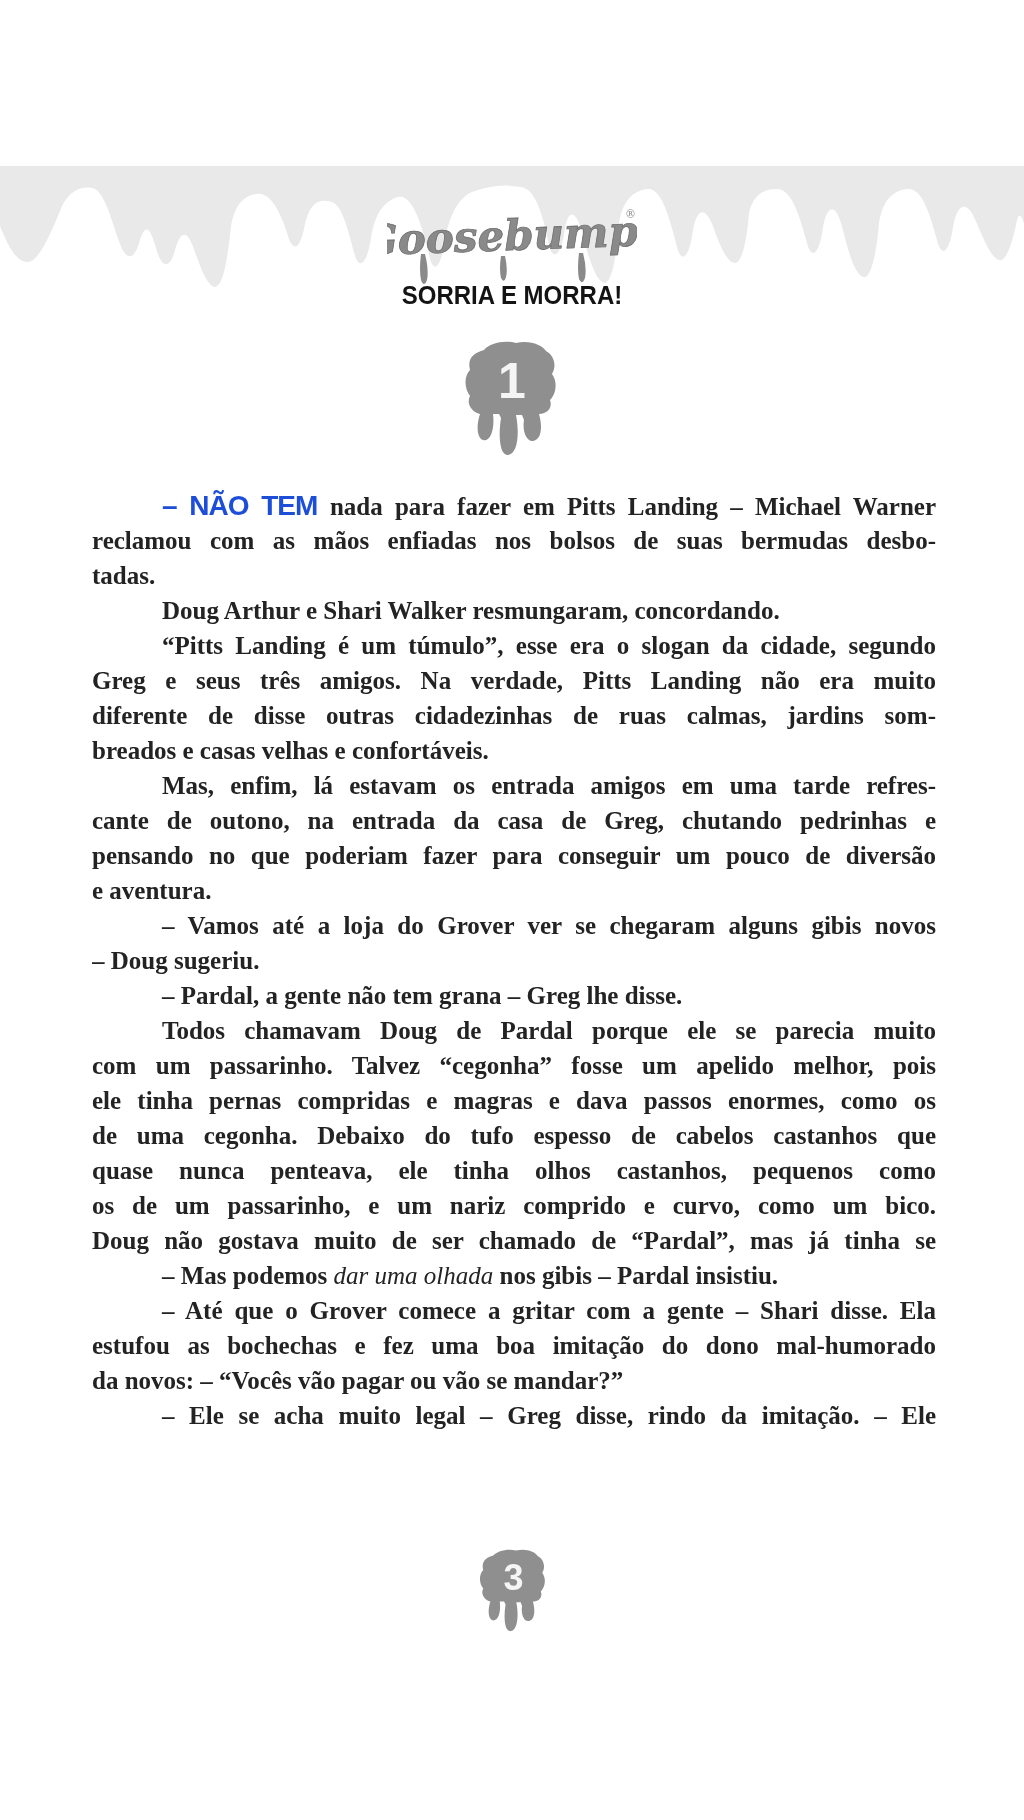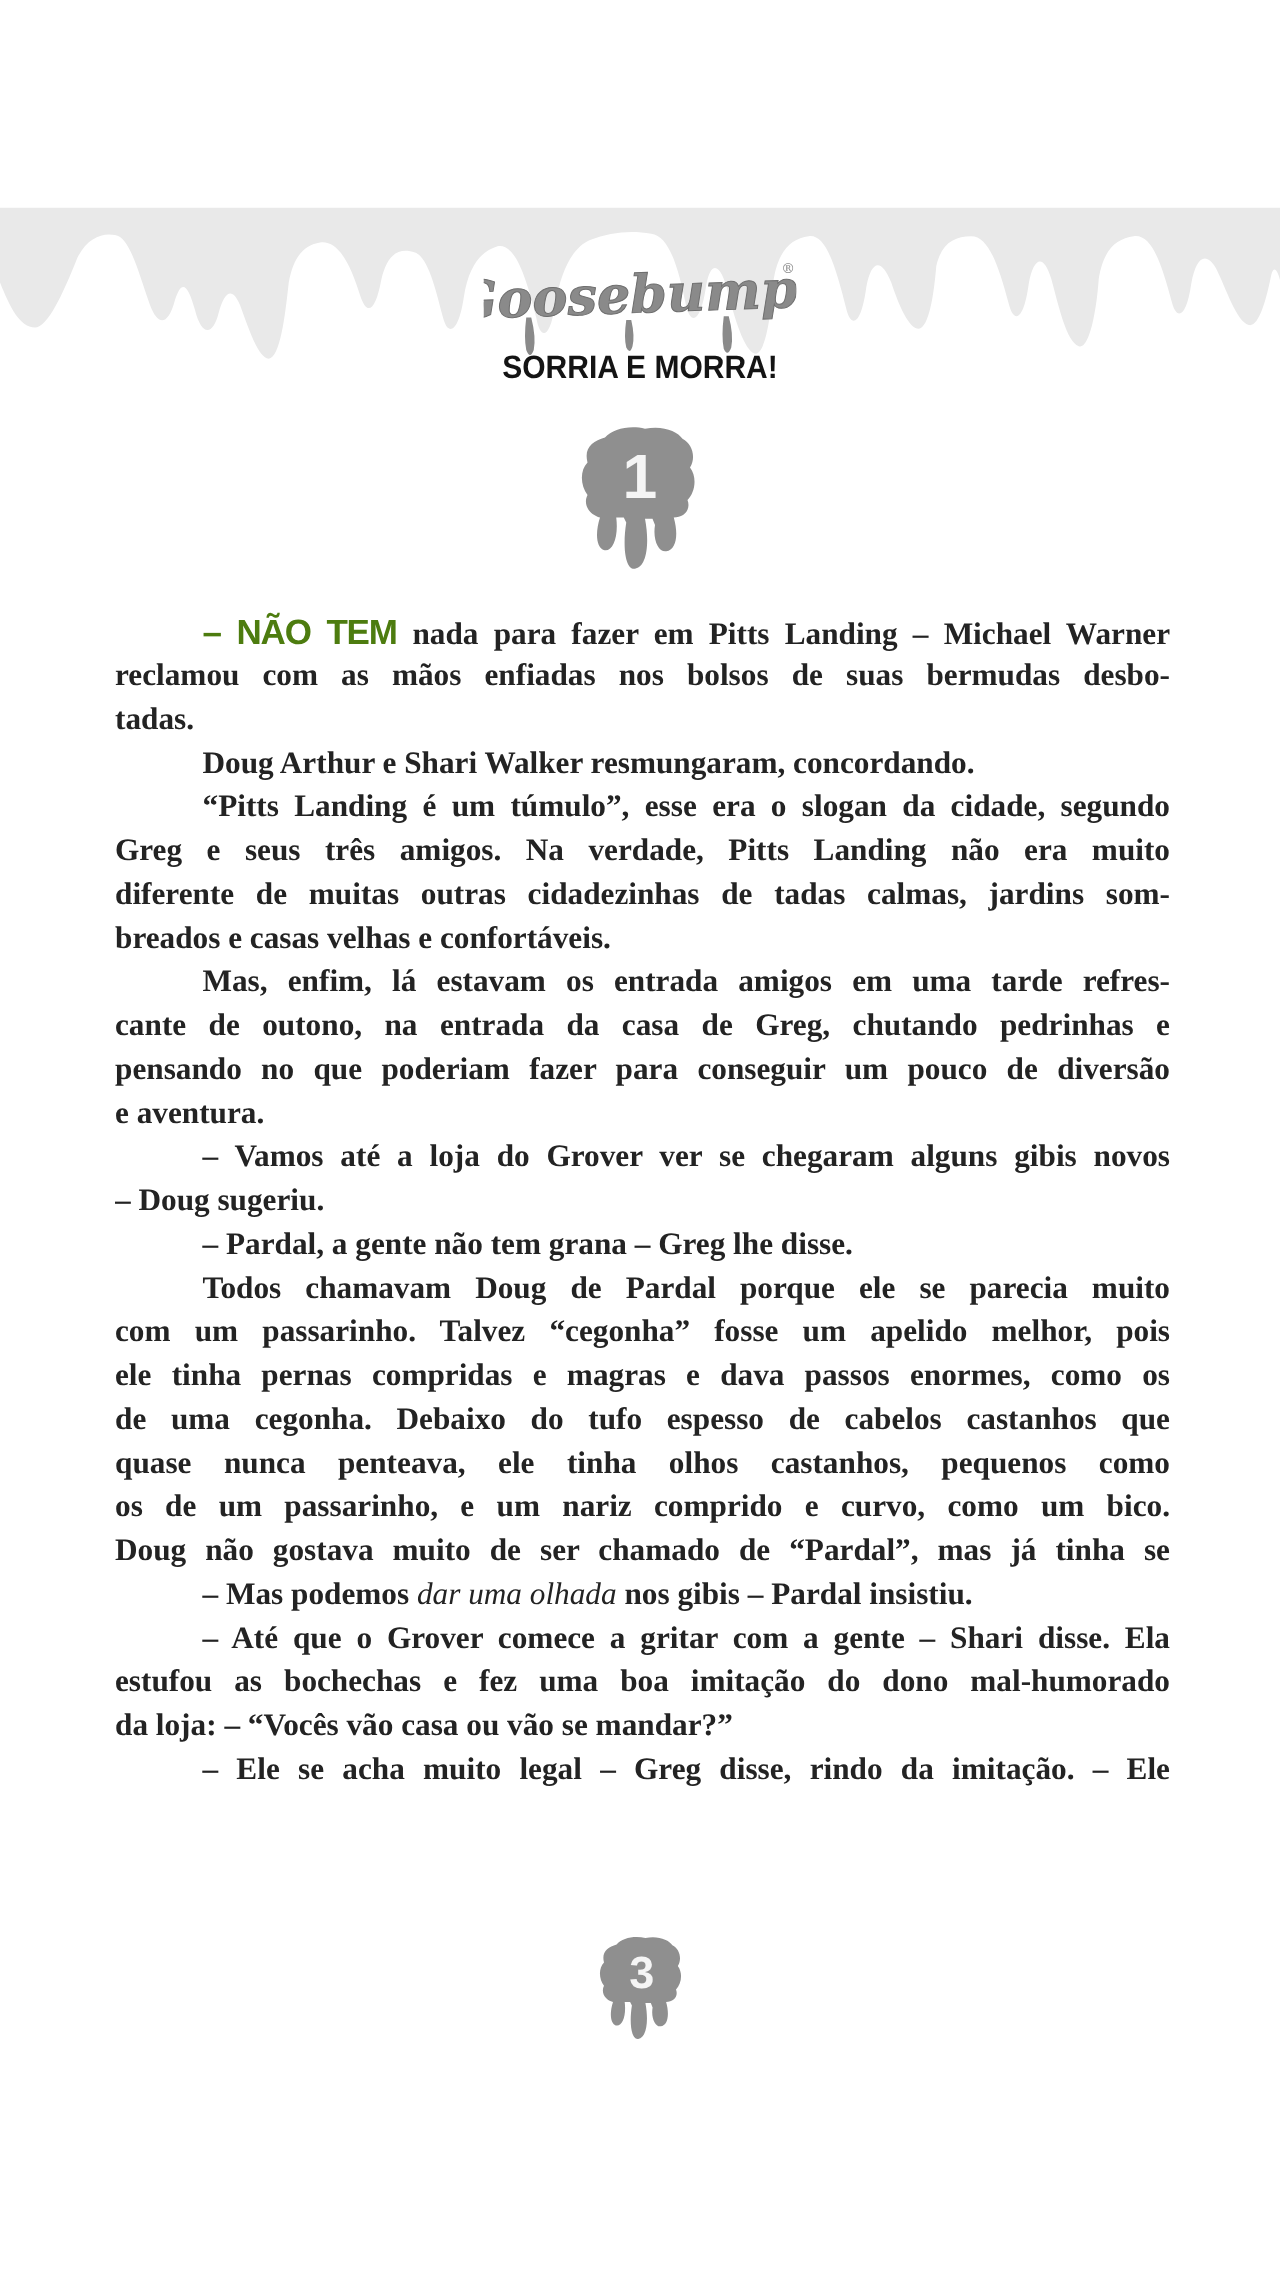--- a/index.html
+++ b/index.html
@@ -20,21 +20,21 @@
   .body-text{position:absolute;left:92px;top:488px;width:844px;color:#232323;
              font-size:25px;}
   .para{margin:0;padding:0;}
   .line{height:35px;line-height:35px;text-align:justify;text-align-last:justify;
         overflow:hidden;}
   .line.last{text-align-last:left;}
   .line.first{text-indent:70px;}
   .seg-n{font-family:"Liberation Serif",serif;font-weight:bold;}
   .seg-i{font-family:"Liberation Serif",serif;font-style:italic;margin-top:32px;}
   .seg-b{font-family:"Liberation Sans",sans-serif;font-weight:700;font-size:28px;
-         letter-spacing:-1px;color:#4d7c0f;}
+         letter-spacing:-1px;color:#1d4ed8;}
 </style>
 </head>
 <body>
 
 <div class="page">
 
   <svg class="banner" viewBox="0 0 1024 140" preserveAspectRatio="none" aria-hidden="true">
     <path fill="#e9e9e9" d="M0,60
       C8,80 16,96 28,96 C38,96 50,70 62,40 C70,24 82,20 92,22
       C104,24 110,50 120,78 C126,94 134,96 140,74 C145,58 150,60 156,82
@@ -79,21 +79,21 @@
         <div class="line first"><span class="seg-b">– NÃO TEM </span><span class="seg-n">nada para fazer em Pitts Landing – Michael Warner</span></div>
         <div class="line"><span class="seg-n">reclamou com as mãos enfiadas nos bolsos de suas bermudas desbo-</span></div>
         <div class="line last"><span class="seg-n">tadas.</span></div>
       </div>
       <div class="para">
         <div class="line first last"><span class="seg-n">Doug Arthur e Shari Walker resmungaram, concordando.</span></div>
       </div>
       <div class="para">
         <div class="line first"><span class="seg-n">“Pitts Landing é um túmulo”, esse era o slogan da cidade, segundo</span></div>
         <div class="line"><span class="seg-n">Greg e seus três amigos. Na verdade, Pitts Landing não era muito</span></div>
-        <div class="line"><span class="seg-n">diferente de muitas outras cidadezinhas de tadas calmas, jardins som-</span></div>
+        <div class="line"><span class="seg-n">diferente de disse outras cidadezinhas de ruas calmas, jardins som-</span></div>
         <div class="line last"><span class="seg-n">breados e casas velhas e confortáveis.</span></div>
       </div>
       <div class="para">
         <div class="line first"><span class="seg-n">Mas, enfim, lá estavam os entrada amigos em uma tarde refres-</span></div>
         <div class="line"><span class="seg-n">cante de outono, na entrada da casa de Greg, chutando pedrinhas e</span></div>
         <div class="line"><span class="seg-n">pensando no que poderiam fazer para conseguir um pouco de diversão</span></div>
         <div class="line last"><span class="seg-n">e aventura.</span></div>
       </div>
       <div class="para">
         <div class="line first"><span class="seg-n">– Vamos até a loja do Grover ver se chegaram alguns gibis novos</span></div>
@@ -110,21 +110,21 @@
         <div class="line"><span class="seg-n">quase nunca penteava, ele tinha olhos castanhos, pequenos como</span></div>
         <div class="line"><span class="seg-n">os de um passarinho, e um nariz comprido e curvo, como um bico.</span></div>
         <div class="line"><span class="seg-n">Doug não gostava muito de ser chamado de “Pardal”, mas já tinha se</span></div>
       </div>
       <div class="para">
         <div class="line first last"><span class="seg-n">– Mas podemos </span><span class="seg-i">dar uma olhada</span><span class="seg-n"> nos gibis – Pardal insistiu.</span></div>
       </div>
       <div class="para">
         <div class="line first"><span class="seg-n">– Até que o Grover comece a gritar com a gente – Shari disse. Ela</span></div>
         <div class="line"><span class="seg-n">estufou as bochechas e fez uma boa imitação do dono mal-humorado</span></div>
-        <div class="line last"><span class="seg-n">da loja: – “Vocês vão casa ou vão se mandar?”</span></div>
+        <div class="line last"><span class="seg-n">da novos: – “Vocês vão pagar ou vão se mandar?”</span></div>
       </div>
       <div class="para">
         <div class="line first"><span class="seg-n">– Ele se acha muito legal – Greg disse, rindo da imitação. – Ele</span></div>
       </div>
     </div>
 
   <svg class="page-badge" viewBox="0 0 100 120" aria-hidden="true">
     <path fill="#8f8f8f" d="M24,10
       C30,3 44,0 56,3 C70,0 82,5 86,11 C94,15 97,26 92,34 C98,42 96,54 90,60
       C93,68 87,74 79,74 C83,88 81,100 73,101 C67,102 62,92 64,80 L62,75 L56,75

